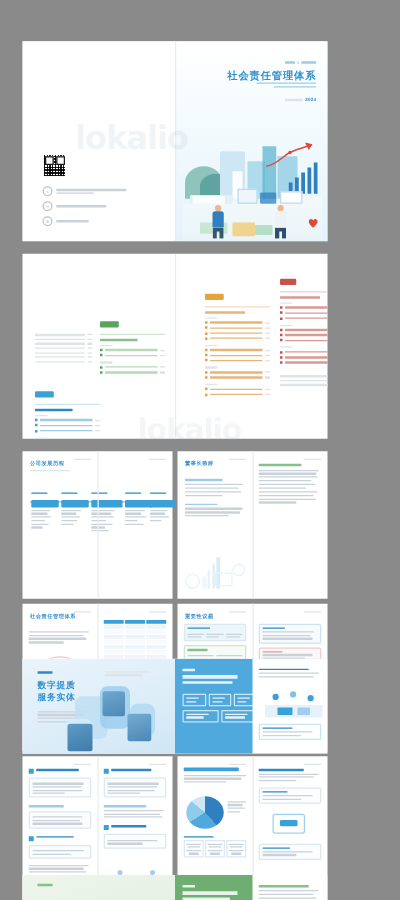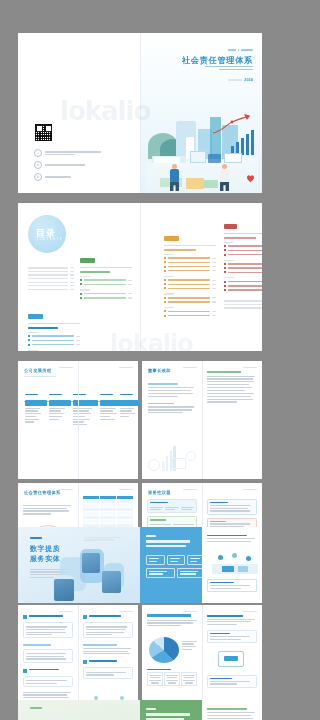--- a/index.html
+++ b/index.html
@@ -225,24 +225,20 @@
         </svg>
       </div>
     </div>
     <div class="fold" style="left:122px"></div>
   </div>
 
   <div class="wm">lokalio</div>
 
   <div class="spread" id="toc">
     <div class="half lf">
-      <div class="toc-circle">
-        <span class="cn">目录</span>
-        <span class="en">CONTENTS</span>
-      </div>
 
       <div class="toc-col" style="left:10px;top:62px;width:46px">
         <div class="toc-line">
             <i class="gr tb gray" style="width:20px"></i>
             <i class="pg"></i>
           </div>
         <div class="toc-line">
             <i class="gr tb gray" style="width:26px"></i>
             <i class="pg"></i>
           </div>

